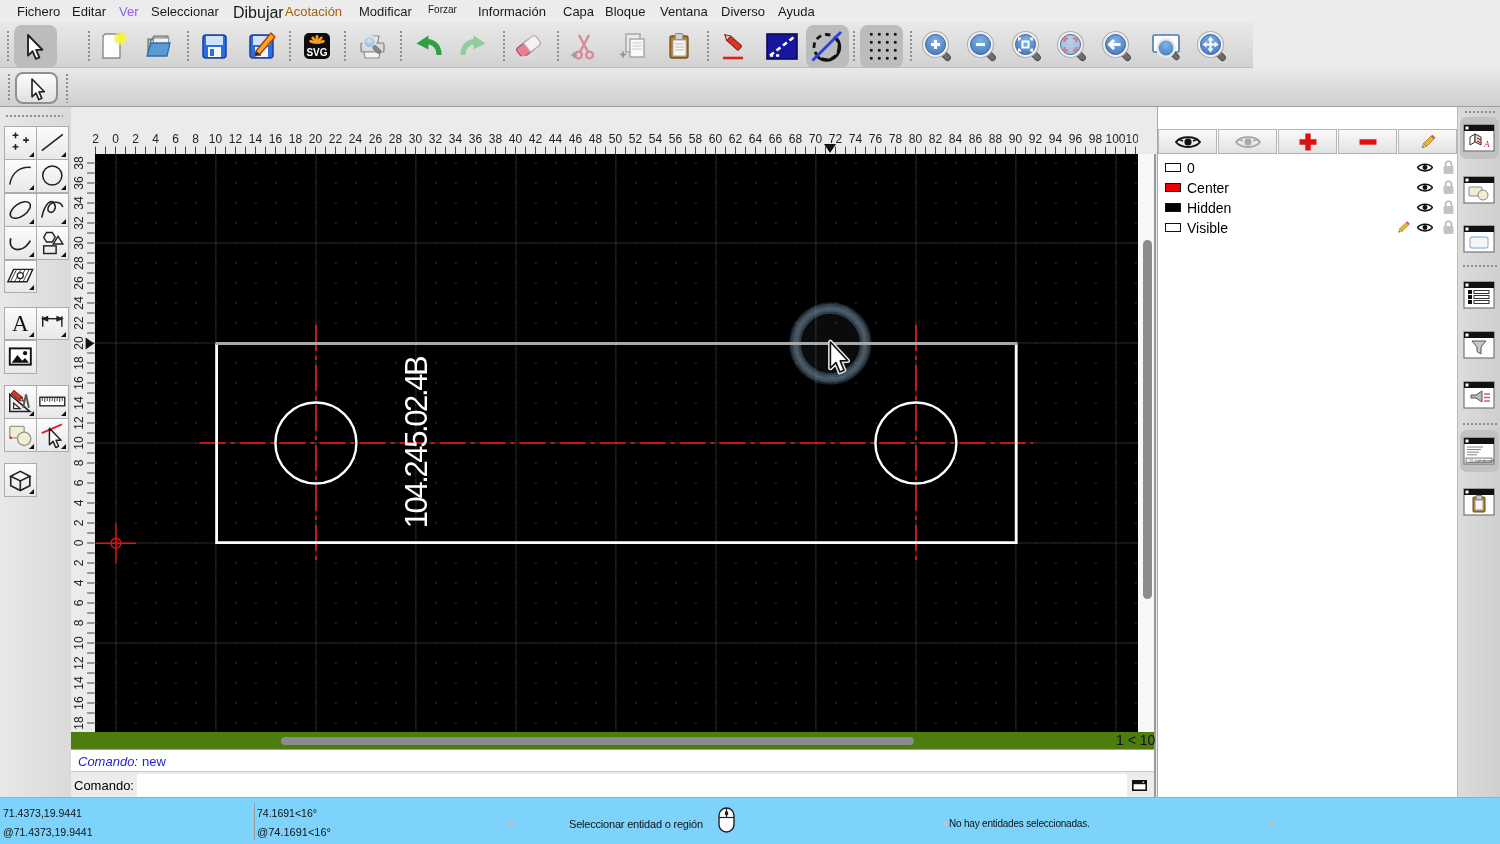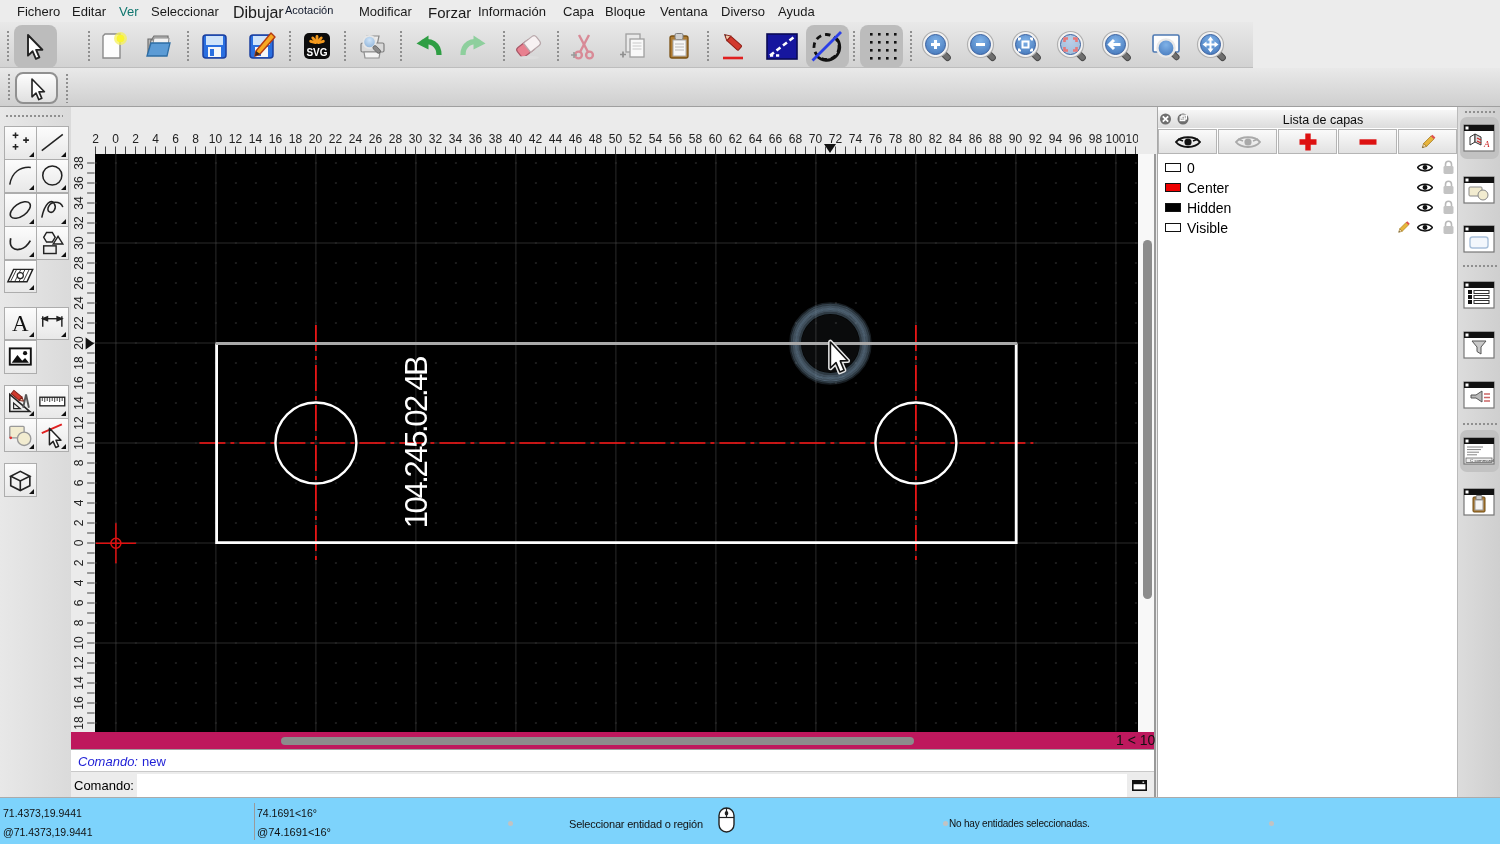--- a/index.html
+++ b/index.html
@@ -1,21 +1,21 @@
 <!DOCTYPE html>
 <html><head><meta charset="utf-8"><style>*{margin:0;padding:0;box-sizing:border-box}body{width:1500px;height:844px;font-family:"Liberation Sans",sans-serif;background:#ececec;overflow:hidden;position:relative}.vdots{position:absolute;width:2px;background-image:radial-gradient(circle,#8f8f8f 0.8px,transparent 1px);background-size:2px 4px;background-repeat:repeat-y}.hdots{height:2px;background-image:radial-gradient(circle,#8f8f8f 0.8px,transparent 1px);background-size:4px 2px;background-repeat:repeat-x}.palbtn{position:absolute;width:32.6px;height:33.8px;background:linear-gradient(#fcfcfc,#e8e8e8);border:1px solid #adadad;display:flex;align-items:center;justify-content:center}.tri{position:absolute;right:2px;bottom:2px;width:0;height:0;border-left:5px solid transparent;border-bottom:5px solid #111}</style></head><body>
 <div style="position:absolute;left:0;top:0;width:1500px;height:22px;background:#ececec">
     <span style="position:absolute;left:17px;top:4px;font-size:13px;color:#1a1a1a">Fichero</span>
     <span style="position:absolute;left:72px;top:4px;font-size:13px;color:#1a1a1a">Editar</span>
-    <span style="position:absolute;left:119px;top:4px;font-size:13px;color:#0f766e">Ver</span>
+    <span style="position:absolute;left:119px;top:4px;font-size:13px;color:#8b5cf6">Ver</span>
     <span style="position:absolute;left:151px;top:4px;font-size:13px;color:#1a1a1a">Seleccionar</span>
     <span style="position:absolute;left:233px;top:4px;font-size:16px;color:#1a1a1a">Dibujar</span>
-    <span style="position:absolute;left:285px;top:4px;font-size:11px;color:#0f172a">Acotación</span>
+    <span style="position:absolute;left:285px;top:4px;font-size:13px;color:#a16207">Acotación</span>
     <span style="position:absolute;left:359px;top:4px;font-size:13px;color:#1a1a1a">Modificar</span>
-    <span style="position:absolute;left:428px;top:4px;font-size:15px;color:#1a1a1a">Forzar</span>
+    <span style="position:absolute;left:428px;top:4px;font-size:10px;color:#1a1a1a">Forzar</span>
     <span style="position:absolute;left:478px;top:4px;font-size:13px;color:#1a1a1a">Información</span>
     <span style="position:absolute;left:563px;top:4px;font-size:13px;color:#1a1a1a">Capa</span>
     <span style="position:absolute;left:605px;top:4px;font-size:13px;color:#1a1a1a">Bloque</span>
     <span style="position:absolute;left:660px;top:4px;font-size:13px;color:#1a1a1a">Ventana</span>
     <span style="position:absolute;left:721px;top:4px;font-size:13px;color:#1a1a1a">Diverso</span>
     <span style="position:absolute;left:778px;top:4px;font-size:13px;color:#1a1a1a">Ayuda</span>
   </div>
 <div style="position:absolute;left:0;top:22px;width:1253px;height:46px;background:linear-gradient(#e9e9e9,#d2d2d2);border-bottom:1px solid #bdbdbd">
     <div style="position:absolute;left:13.5px;top:3px;width:43px;height:42.5px;background:#bcbcbc;border-radius:8px"></div>
     <div style="position:absolute;left:19px;top:8px;width:32px;height:32px"><svg width="32" height="32" viewBox="0 0 32 32">
@@ -721,49 +721,41 @@
         <circle cx="820.9" cy="289.0" r="40.5" fill="none" stroke="#ffffff" stroke-width="2.4"></circle>
         <text x="0" y="0" transform="translate(332.4,289.0) rotate(-90)" text-anchor="middle" font-size="31" letter-spacing="-2.4" fill="#ffffff" font-family="Liberation Sans, sans-serif">104.245.02.4B</text>
         <path d="M735.4,188.0 l0,26 l5.6,-5.4 l3.9,9.4 l4.2,-1.8 l-3.9,-9.3 l7.6,-0.1 Z" fill="none" stroke="#e8e8e8" stroke-width="4.6" stroke-linejoin="round"></path>
         <path d="M735.4,188.0 l0,26 l5.6,-5.4 l3.9,9.4 l4.2,-1.8 l-3.9,-9.3 l7.6,-0.1 Z" fill="#fff" stroke="#111" stroke-width="1.6" stroke-linejoin="round"></path>
       </svg>
     </div>
     <div style="position:absolute;left:1067px;top:47px;width:16px;height:577.5px;background:#f8f8f8">
       <div style="position:absolute;left:5px;top:86px;width:9px;height:359px;background:#8c8c8c;border-radius:4.5px"></div>
     </div>
     <div style="position:absolute;left:1083.3px;top:47px;width:1.6px;height:643px;background:#9a9a9a"></div>
-    <div style="position:absolute;left:0;top:624.5px;width:1083px;height:28px;background:#be185d">
+    <div style="position:absolute;left:0;top:624.5px;width:1083px;height:28px;background:#4d7c0f">
       <div style="position:absolute;left:209.5px;top:5px;width:633.5px;height:8px;background:#8c8c8c;border-radius:4px"></div>
       <div style="position:absolute;left:1045px;top:0.5px;font-size:14px;color:#111;white-space:nowrap">1 &lt; 10</div>
     </div>
     <div style="position:absolute;left:0;top:641.5px;width:1083px;height:22px;background:#fff;border-top:1px solid #a0a0a0">
       <span style="position:absolute;left:7px;top:4px;font-size:13px;color:#1f1fd6;font-style:italic">Comando:</span>
       <span style="position:absolute;left:71px;top:4px;font-size:13px;color:#1f1fd6">new</span>
     </div>
     <div style="position:absolute;left:0;top:663.5px;width:1083px;height:26.5px;background:#ececec;border-top:1px solid #c9c9c9">
       <span style="position:absolute;left:3px;top:6px;font-size:13px;color:#000">Comando:</span>
       <div style="position:absolute;left:66px;top:2px;width:990px;height:23px;background:#fff"></div>
       <div style="position:absolute;left:1056px;top:1px;width:25px;height:25px;background:#ececec;display:flex;align-items:center;justify-content:center">
         <svg width="15" height="11" viewBox="0 0 15 11">
           <rect x="0.8" y="0.8" width="13.4" height="9.4" fill="#fff" stroke="#111" stroke-width="1.6"></rect>
           <rect x="0.8" y="0.8" width="13.4" height="3.4" fill="#111"></rect>
           <rect x="10.5" y="1.6" width="1.6" height="1.2" fill="#fff"></rect>
         </svg>
       </div>
     </div>
   </div>
 <div style="position:absolute;left:1157px;top:107px;width:300px;height:690px;background:#fff;border-left:1px solid #a8a8a8">
-    <div style="position:absolute;left:0;top:3px;width:300px;height:18px;background:linear-gradient(#f6f6f6,#dcdcdc)"><svg width="300" height="18">
-        <circle cx="7.5" cy="9" r="5.5" fill="#6e6e6e"></circle>
-        <path d="M4.8 6.3 L10.2 11.7 M10.2 6.3 L4.8 11.7" stroke="#fff" stroke-width="1.8"></path>
-        <circle cx="25" cy="9" r="5.5" fill="#6e6e6e"></circle>
-        <rect x="22.2" y="6.8" width="4.6" height="3.8" fill="none" stroke="#fff" stroke-width="1.2"></rect>
-        <rect x="23.8" y="5.2" width="4.6" height="3.8" fill="none" stroke="#fff" stroke-width="1.2"></rect>
-        <text x="165" y="13.5" font-size="12.5" fill="#0a0a0a" text-anchor="middle" font-family="Liberation Sans, sans-serif">Lista de capas</text>
-      </svg></div>
     <div style="position:absolute;left:0px;top:22px;width:59px;height:25px;background:linear-gradient(#fafafa,#e2e2e2);border:1px solid #b5b5b5;display:flex;align-items:center;justify-content:center">
       <svg width="26" height="16" viewBox="0 0 26 16">
         <path d="M1 8 C6 1.5 20 1.5 25 8 C20 14.5 6 14.5 1 8 Z" fill="none" stroke="#111" stroke-width="2"></path>
         <circle cx="13" cy="8" r="3.6" fill="#111"></circle>
         <path d="M3 5 L8 7 M23 5 L18 7" stroke="#111" stroke-width="1.6"></path>
       </svg>
     </div>
     <div style="position:absolute;left:60px;top:22px;width:59px;height:25px;background:linear-gradient(#fafafa,#e2e2e2);border:1px solid #b5b5b5;display:flex;align-items:center;justify-content:center">
       <svg width="26" height="16" viewBox="0 0 26 16">
         <path d="M1 8 C6 1.5 20 1.5 25 8 C20 14.5 6 14.5 1 8 Z" fill="none" stroke="#a9a9a9" stroke-width="2"></path>

